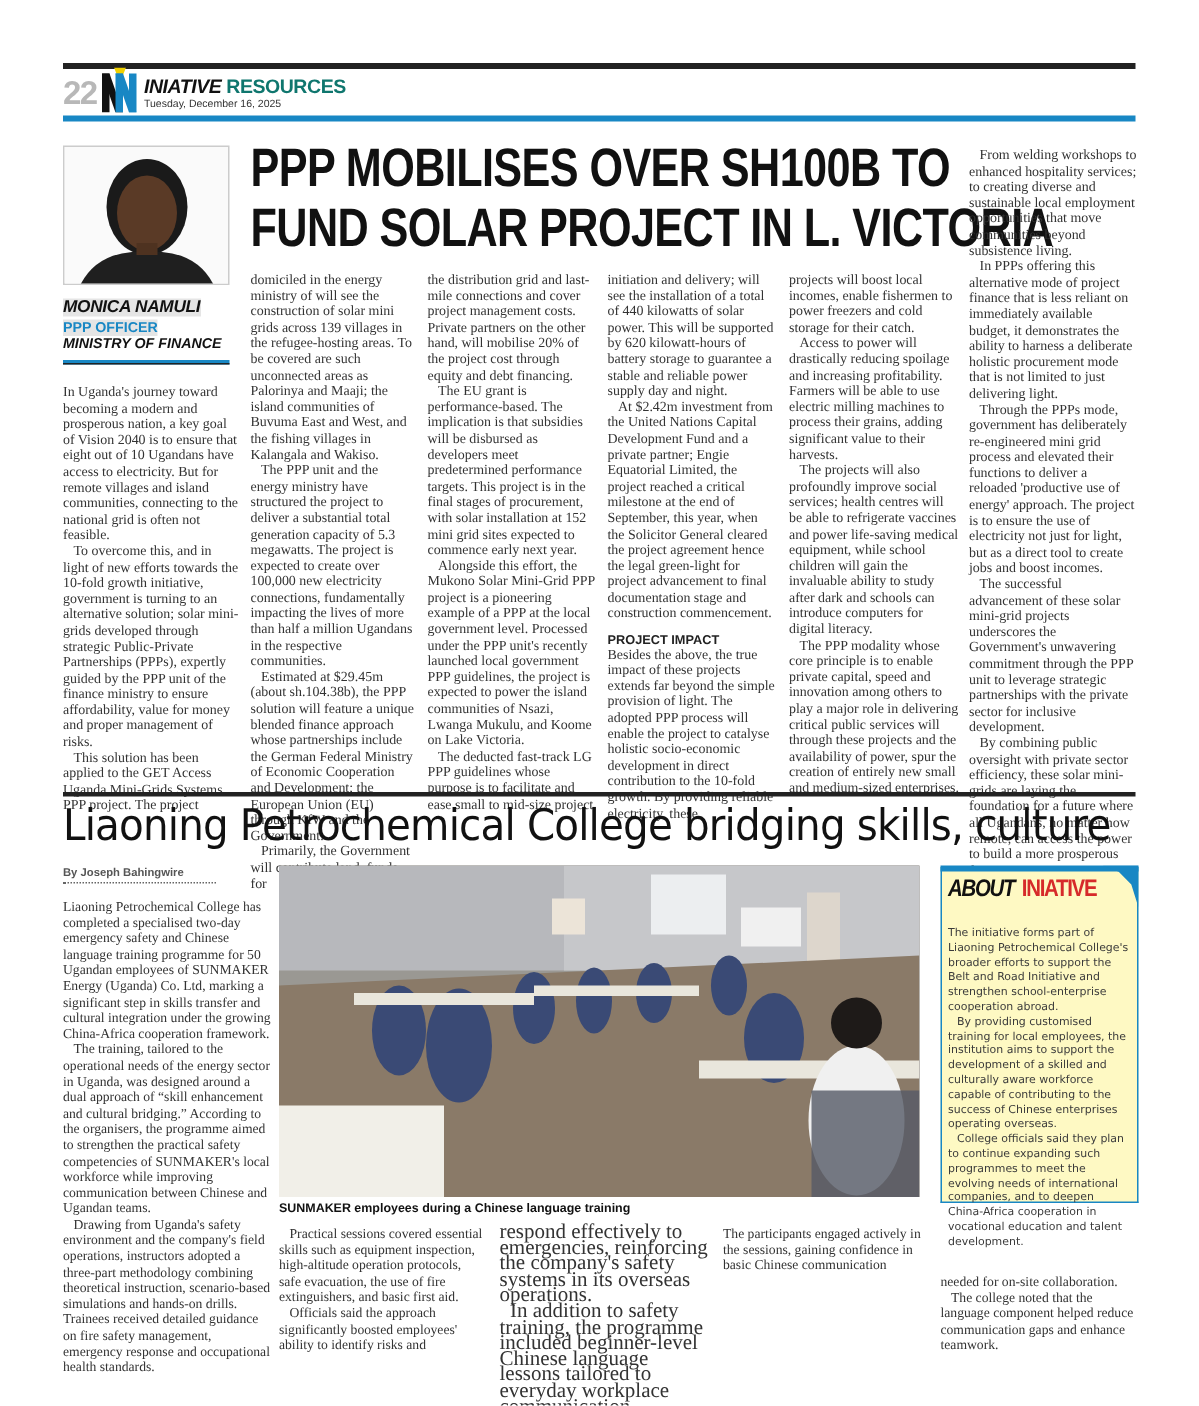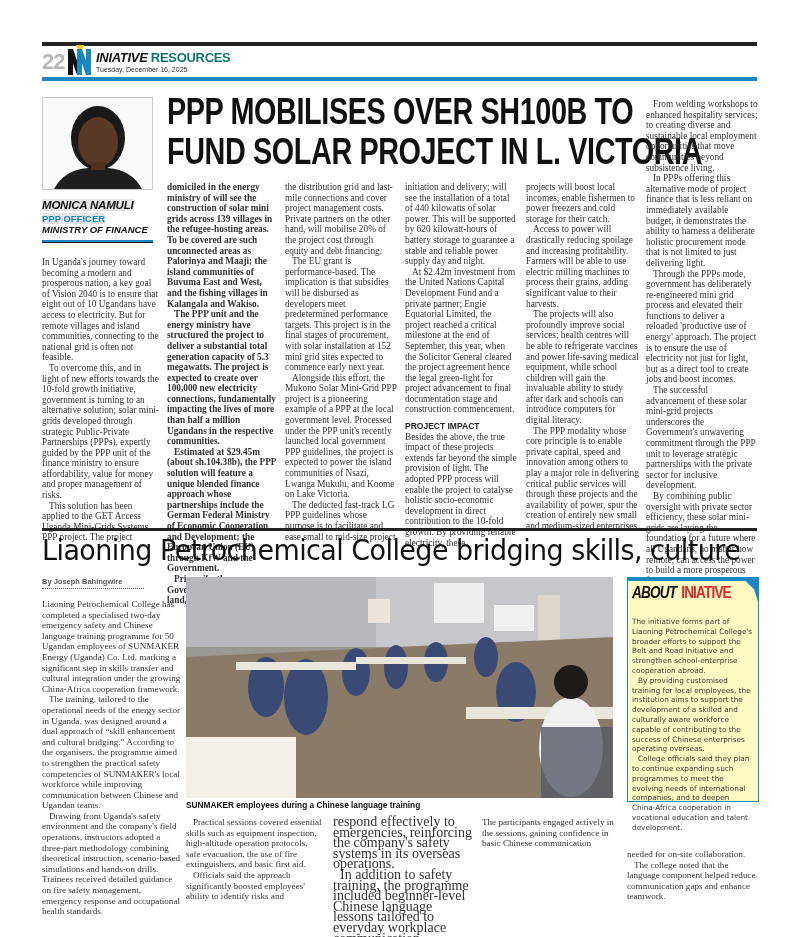--- a/index.html
+++ b/index.html
@@ -91,21 +91,21 @@
   <div>PPP MOBILISES OVER SH100B TO</div>
   <div>FUND SOLAR PROJECT IN L. VICTORIA</div>
 </div>
 
 <div class="col" style="left:42px; top:257px; width:118px;">
   <p>In Uganda's journey toward becoming a modern and prosperous nation, a key goal of Vision 2040 is to ensure that eight out of 10 Ugandans have access to electricity. But for remote villages and island communities, connecting to the national grid is often not feasible.</p>
   <p>To overcome this, and in light of new efforts towards the 10-fold growth initiative, government is turning to an alternative solution; solar mini-grids developed through strategic Public-Private Partnerships (PPPs), expertly guided by the PPP unit of the finance ministry to ensure affordability, value for money and proper management of risks.</p>
   <p>This solution has been applied to the GET Access Uganda Mini-Grids Systems PPP project. The project</p>
 </div>
 
-<div class="col" style="left:167px; top:182px; width:111px;font-weight:bold;">
+<div class="col" style="left:167px; top:182px; width:111px;">
   <p>domiciled in the energy ministry of will see the construction of solar mini grids across 139 villages in the refugee-hosting areas. To be covered are such unconnected areas as Palorinya and Maaji; the island communities of Buvuma East and West, and the fishing villages in Kalangala and Wakiso.</p>
   <p>The PPP unit and the energy ministry have structured the project to deliver a substantial total generation capacity of 5.3 megawatts. The project is expected to create over 100,000 new electricity connections, fundamentally impacting the lives of more than half a million Ugandans in the respective communities.</p>
   <p>Estimated at $29.45m (about sh.104.38b), the PPP solution will feature a unique blended finance approach whose partnerships include the German Federal Ministry of Economic Cooperation and Development; the European Union (EU) through KfW and the Government.</p>
   <p>Primarily, the Government will contribute land, funds for</p>
 </div>
 
 <div class="col" style="left:285px; top:182px; width:112px;">
   <p>the distribution grid and last-mile connections and cover project management costs. Private partners on the other hand, will mobilise 20% of the project cost through equity and debt financing.</p>
   <p>The EU grant is performance-based. The implication is that subsidies will be disbursed as developers meet predetermined performance targets. This project is in the final stages of procurement, with solar installation at 152 mini grid sites expected to commence early next year.</p>
   <p>Alongside this effort, the Mukono Solar Mini-Grid PPP project is a pioneering example of a PPP at the local government level. Processed under the PPP unit's recently launched local government PPP guidelines, the project is expected to power the island communities of Nsazi, Lwanga Mukulu, and Koome on Lake Victoria.</p>

